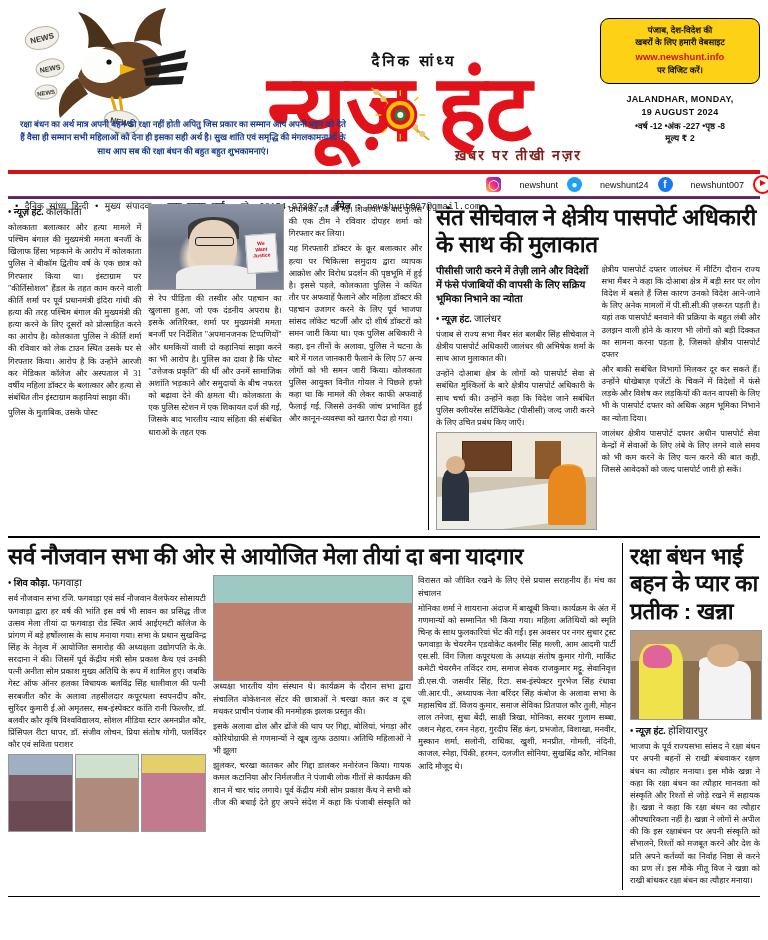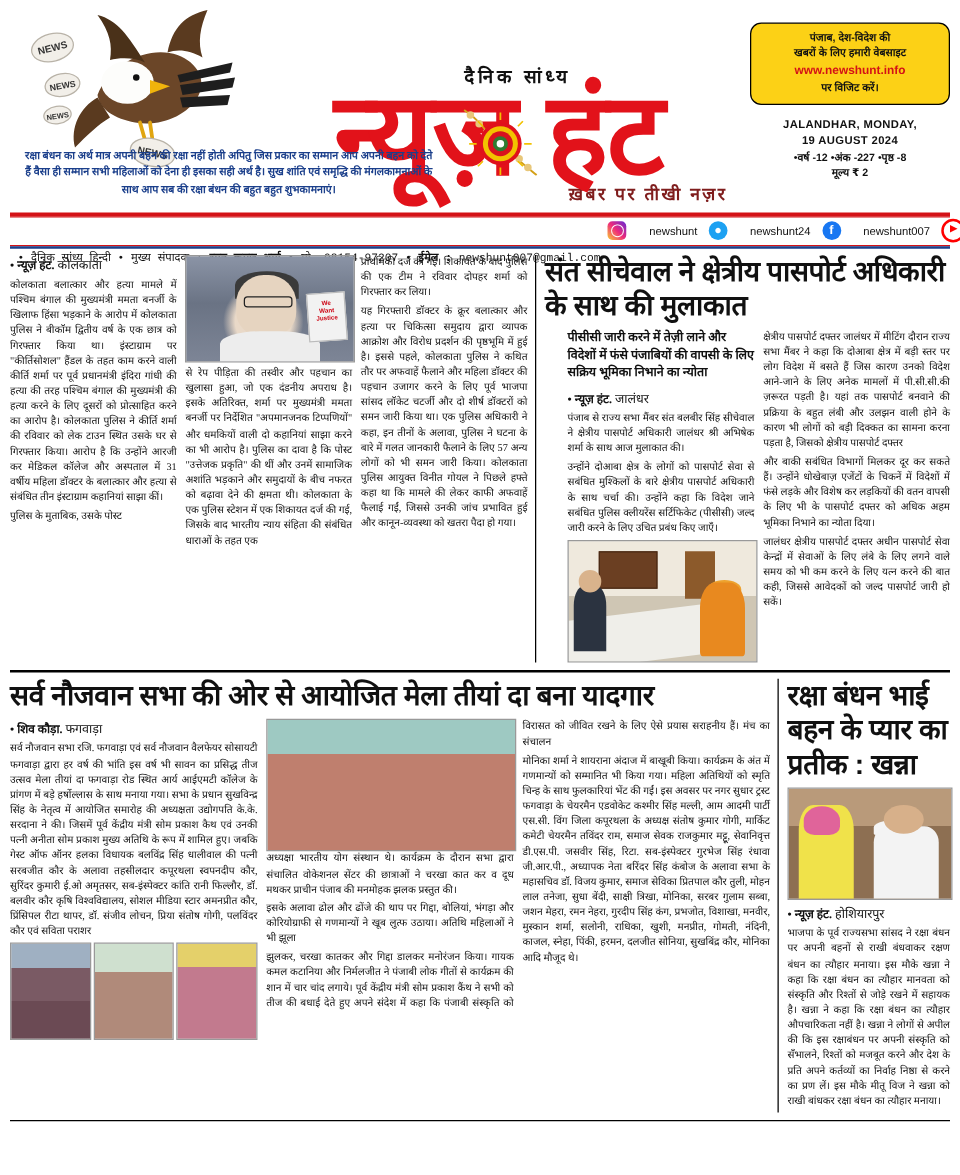--- a/index.html
+++ b/index.html
@@ -95,21 +95,21 @@
     font-size:25.5px;line-height:1.22;font-weight:bold;margin:0 0 5px;
     font-family:"Liberation Sans","DejaVu Sans",sans-serif;letter-spacing:-.3px;
   }
   h1.head.sm{font-size:22.5px;}
 
   .byline{font-size:9.5px;font-weight:bold;margin:0 0 4px;}
   .byline .place{font-weight:normal;font-size:10px;}
   .kicker{font-size:10px;line-height:1.4;font-weight:bold;margin:0 0 5px;}
 
   .cols3{column-count:3;column-gap:7px;column-rule:none;}
-  .cols2{column-count:2;column-gap:7px;margin-left:18px;}
+  .cols2{column-count:2;column-gap:7px;}
   p.body{
     font-size:8.2px;line-height:1.48;text-align:justify;margin:0 0 3px;
     text-justify:inter-word;
   }
   .photo{
     width:100%;display:block;border:1px solid #999;margin:0 0 3px;
     break-inside:avoid;
   }
   .photo-mamata{height:84px;}
   .photo-meeting{height:96px;}

